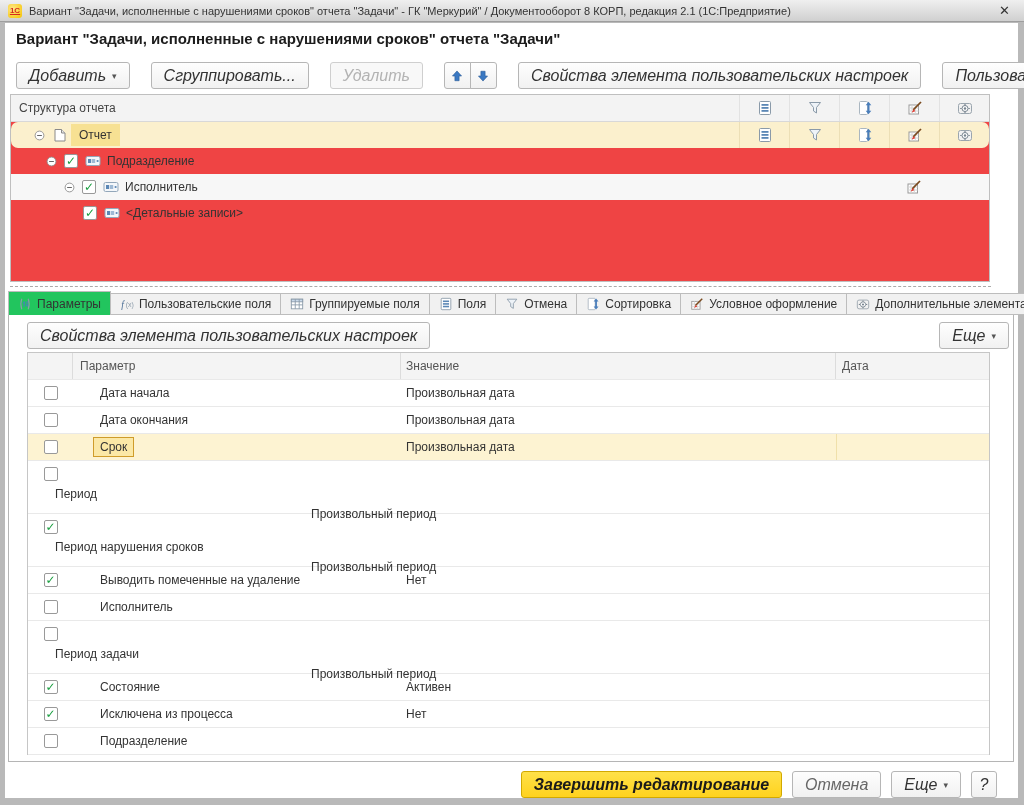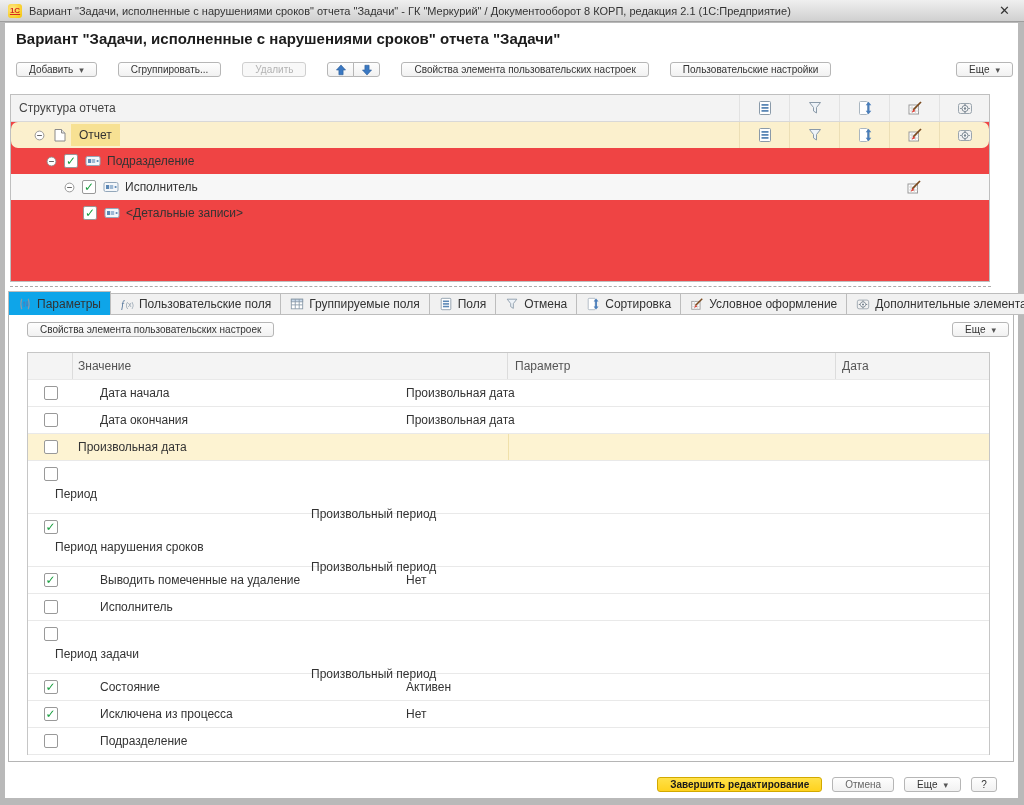--- a/index.html
+++ b/index.html
@@ -6,21 +6,21 @@
   .stage{position:relative;width:1024px;height:805px;background:#b9b9b9;font-family:"Liberation Sans",sans-serif;overflow:hidden;-webkit-font-smoothing:antialiased;}
   
   .titlebar{position:absolute;left:0;top:0;width:1024px;height:22px;background:linear-gradient(#efefef,#d0d0d0);border-bottom:1px solid #9e9e9e;display:flex;align-items:center;box-sizing:border-box;padding:0 8px;}
   .applogo{width:14px;height:14px;border-radius:3px;background:radial-gradient(circle at 35% 35%,#ffe788,#f5c400);color:#d42b1e;font-size:8px;font-weight:bold;display:flex;align-items:center;justify-content:center;margin-right:7px;flex:0 0 auto;text-decoration:underline;}
   .apptitle{font-size:11px;color:#333;white-space:nowrap;overflow:hidden;flex:1;}
   .closebtn{font-family:"DejaVu Sans",sans-serif;font-size:13px;color:#333;padding:0 6px;cursor:default;}
   
   .client{position:absolute;left:5px;top:23px;width:1013px;height:775px;background:#fff;}
   .page-title{position:absolute;left:11px;top:7px;font-size:15px;font-weight:bold;color:#1c1c1c;}
   
-  .btn{display:inline-flex;align-items:center;justify-content:center;height:15px;padding:0 12px;background:linear-gradient(#fefefe,#f1f1f1);border:1px solid #b6b6b6;border-radius:3px;font-size:10px;color:#333;box-sizing:border-box;white-space:nowrap;cursor:default;}
+  .btn{display:inline-flex;align-items:center;justify-content:center;height:27px;padding:0 12px;background:linear-gradient(#fefefe,#f1f1f1);border:1px solid #b6b6b6;border-radius:3px;font-size:16px;color:#333;box-sizing:border-box;white-space:nowrap;cursor:default;font-style:italic;}
   .btn.disabled{color:#b3b3b3;border-color:#cfcfcf;background:#f8f8f8;}
   .btn.primary{background:linear-gradient(#ffe149,#ffd21e);border-color:#d2a900;font-weight:bold;color:#1a1a1a;}
   .btn.subdued{color:#666;}
   .caret::after{content:"▾";font-family:"DejaVu Sans",sans-serif;font-size:9px;color:#555;margin-left:6px;}
   .btn-group{display:inline-flex;}
   .btn-group .btn{width:27px;padding:0;}
   .btn-group .btn:first-child{border-radius:3px 0 0 3px;}
   .btn-group .btn:last-child{border-radius:0 3px 3px 0;margin-left:-1px;}
   .toolbar{position:absolute;left:11px;top:39px;right:5px;display:flex;gap:21px;align-items:center;}
   .toolbar .spacer{flex:1;}
@@ -41,21 +41,21 @@
   .ico{flex:0 0 auto;}
   .expander{display:inline-flex;margin-right:7px;flex:0 0 auto;}
   .gico{margin:0 0 0 7px;}
   .cond-cell{position:absolute;right:50px;width:50px;top:0;bottom:0;display:flex;align-items:center;justify-content:center;}
   
   .splitter{position:absolute;left:5px;top:263px;width:981px;border-top:1px dashed #aaa;}
   
   .tabs{position:absolute;left:3px;top:269px;height:23px;display:flex;align-items:flex-end;z-index:3;}
   .tab{height:22px;display:flex;align-items:center;gap:5px;padding:0 9px;background:#f1f1f1;border:1px solid #bdbdbd;border-left:none;color:#333;font-size:12px;box-sizing:border-box;white-space:nowrap;cursor:default;}
   .tab:first-child{border-left:1px solid #bdbdbd;}
-  .tab.active{height:24px;background:#0ea5e9;border-bottom:none;z-index:4;}
+  .tab.active{height:24px;background:#22c55e;border-bottom:none;z-index:4;}
   
   .pane{position:absolute;left:3px;top:291px;width:1006px;height:448px;border:1px solid #b5b5b5;box-sizing:border-box;background:#fff;z-index:1;}
   .pane-bar{position:absolute;left:18px;top:7px;right:4px;display:flex;}
   .pane-bar .spacer{flex:1;}
   
   .ptable{position:absolute;left:18px;top:37px;width:963px;height:403px;border:1px solid #c6c6c6;box-sizing:border-box;background:#fff;font-size:12px;color:#333;}
   .phead{display:flex;height:26px;background:#f4f4f4;color:#555;align-items:center;}
   .phead .c{border-right:1px solid #dcdcdc;height:100%;display:flex;align-items:center;box-sizing:border-box;}
   .c-cb{width:45px;justify-content:center;}
   .c-param{width:328px;padding-left:7px;}
@@ -354,22 +354,22 @@
     <div class="pane">
       <div class="pane-bar">
         <span class="btn">Свойства элемента пользовательских настроек</span>
         <span class="spacer"></span>
         <span class="btn caret">Еще</span>
       </div>
 
       <div class="ptable">
         <div class="phead">
           <span class="c c-cb"></span>
+          <span class="c c-param">Параметр</span>
           <span class="c c-value">Значение</span>
-          <span class="c c-param">Параметр</span>
           <span class="c c-date">Дата</span>
         </div>
 
         <div class="prow">
           <span class="c c-cb">
               <span class="cb"></span>
             </span>
           <span class="c c-param">Дата начала</span>
           <span class="c c-value">Произвольная дата</span>
           <span class="c c-date"></span>
@@ -380,20 +380,23 @@
               <span class="cb"></span>
             </span>
           <span class="c c-param">Дата окончания</span>
           <span class="c c-value">Произвольная дата</span>
           <span class="c c-date"></span>
         </div>
 
         <div class="prow selected">
           <span class="c c-cb">
               <span class="cb"></span>
+            </span>
+          <span class="c c-param">
+              <span class="chip-param">Срок</span>
             </span>
           <span class="c c-value">Произвольная дата</span>
           <span class="c c-date"></span>
         </div>
 
         <div class="prow tall">
           <span class="c c-cb">
               <span class="cb"></span>
             </span>
           <span class="c c-param">Период</span>

